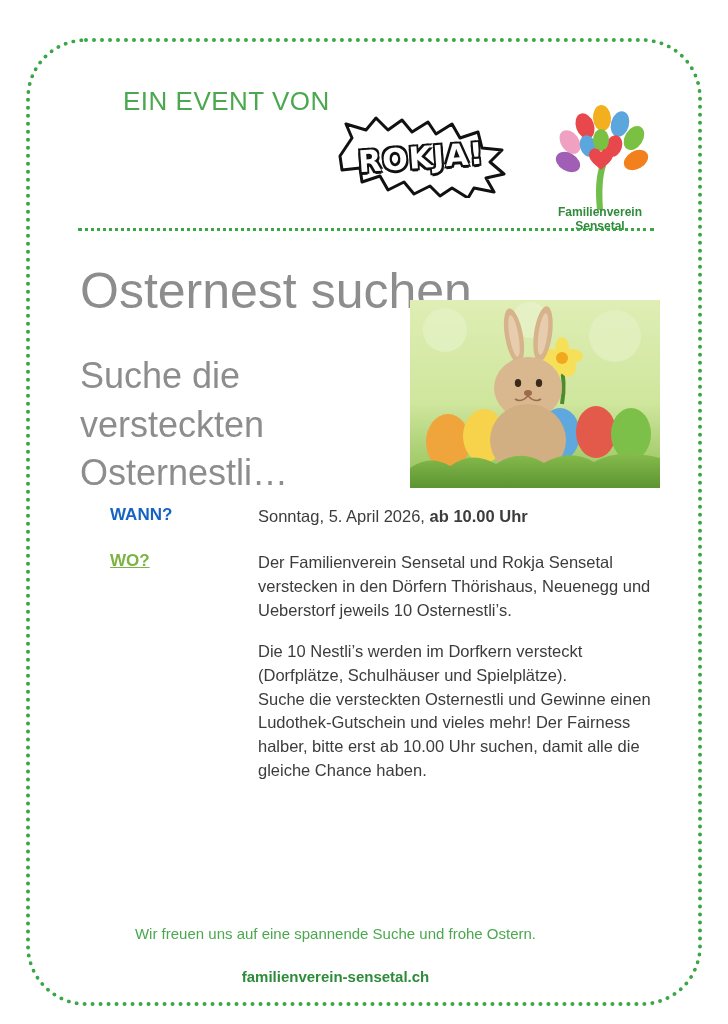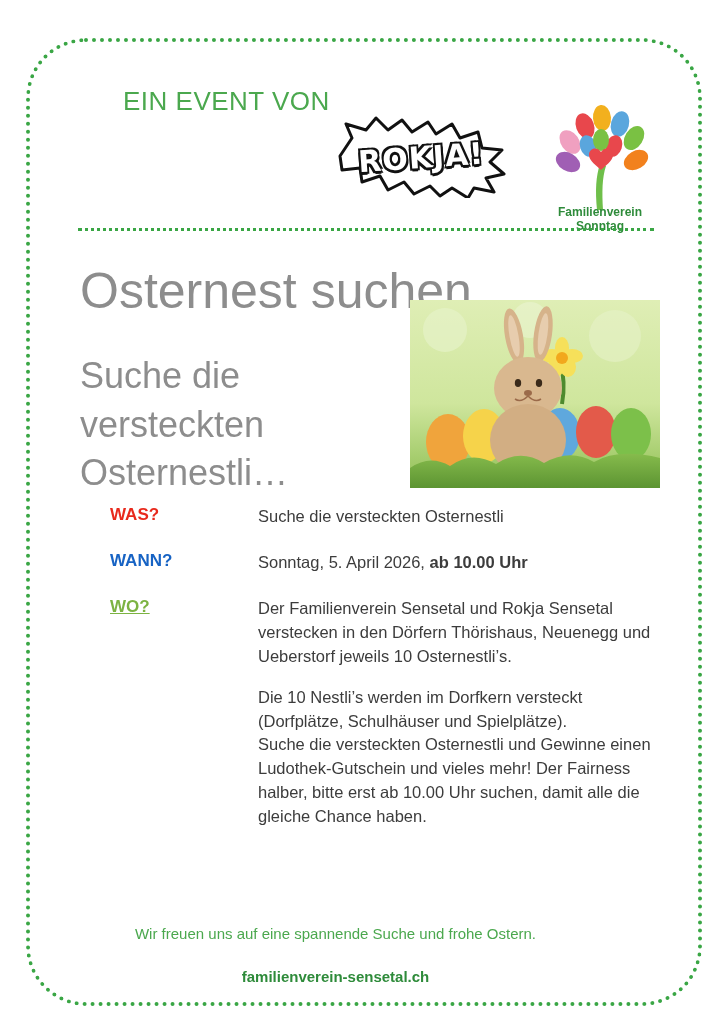--- a/index.html
+++ b/index.html
@@ -241,21 +241,21 @@
         <ellipse cx="96" cy="58" rx="9" ry="13" fill="#f2811d" transform="rotate(60 96 58)"></ellipse>
         <ellipse cx="48" cy="44" rx="8" ry="11" fill="#5aa6dd" transform="rotate(-18 48 44)"></ellipse>
         <ellipse cx="74" cy="44" rx="8" ry="11" fill="#e8474c" transform="rotate(18 74 44)"></ellipse>
         <ellipse cx="61" cy="38" rx="8" ry="11" fill="#7ac143"></ellipse>
         <path d="M61 50 c-4 -6 -12 -4 -12 3 c0 6 8 11 12 15 c4 -4 12 -9 12 -15 c0 -7 -8 -9 -12 -3 z" fill="#e8474c"></path>
       </g>
     </svg>
 
     <div class="fv-label">
       <span class="l1">Familienverein</span>
-      <span class="l2">Sonntag</span>
+      <span class="l2">Sensetal</span>
     </div>
   </div>
 
   <div class="divider"></div>
 
   <div class="title">Osternest suchen…</div>
 
   <div class="subtitle">Suche die versteckten Osternestli…</div>
 
   <div class="photo">
@@ -304,24 +304,20 @@
         <ellipse cx="118" cy="93" rx="4" ry="3" fill="#9b6a4a"></ellipse>
         <path d="M118 96 q-7 7 -13 3 M118 96 q7 7 13 3" stroke="#9b6a4a" stroke-width="1.6" fill="none"></path>
       </g>
 
       <path d="M0 168 q20 -14 40 -2 q22 -16 46 -2 q24 -16 48 -1 q26 -15 50 -1 q24 -14 66 -4 L250 188 L0 188 Z" fill="url(#grass)"></path>
     </svg>
   </div>
 
   <div class="info">
 
-    <div class="row">
-      <div class="label was">WAS?</div>
-      <div class="value">Suche die versteckten Osternestli</div>
-    </div>
 
     <div class="row">
       <div class="label wann">WANN?</div>
       <div class="value"><span>Sonntag, 5. April 2026, </span><b>ab 10.00 Uhr</b></div>
     </div>
 
     <div class="row">
       <div class="label wo">WO?</div>
       <div class="value">
         <div>Der Familienverein Sensetal und Rokja Sensetal verstecken in den Dörfern Thörishaus, Neuenegg und Ueberstorf jeweils 10 Osternestli’s.</div>

